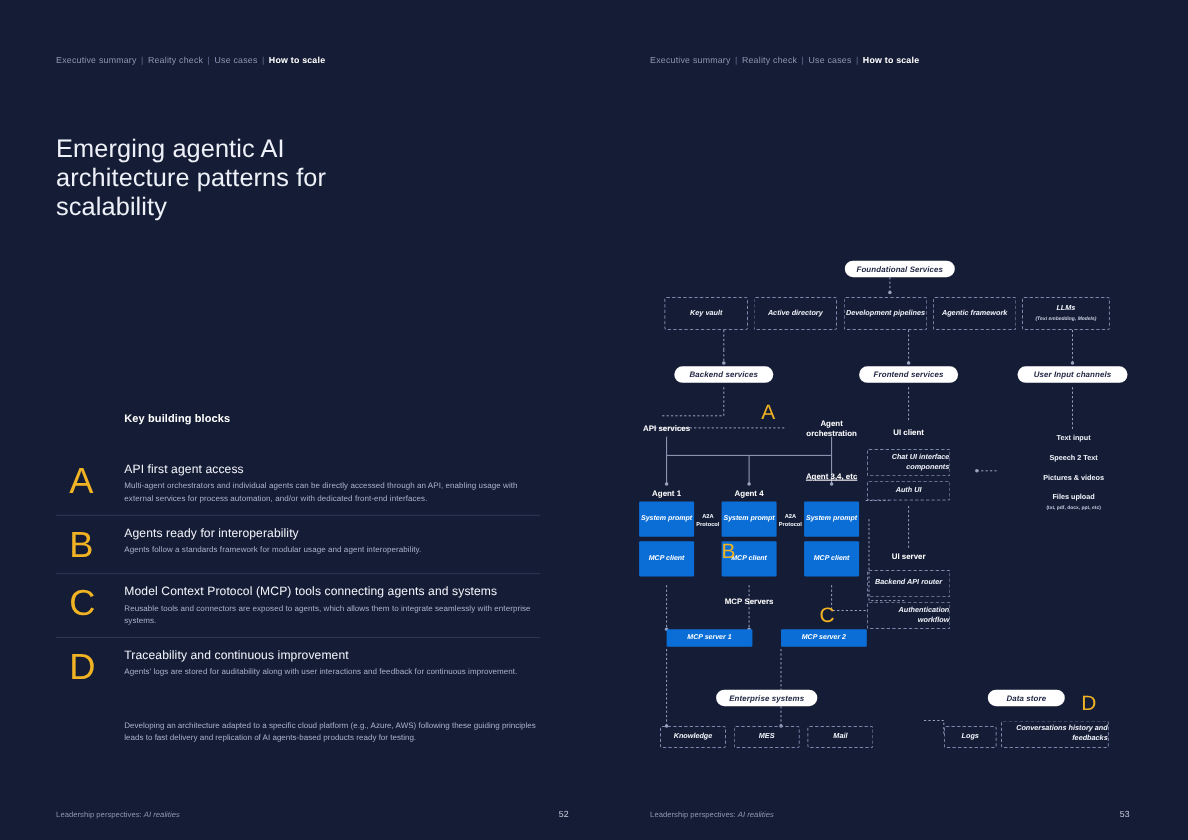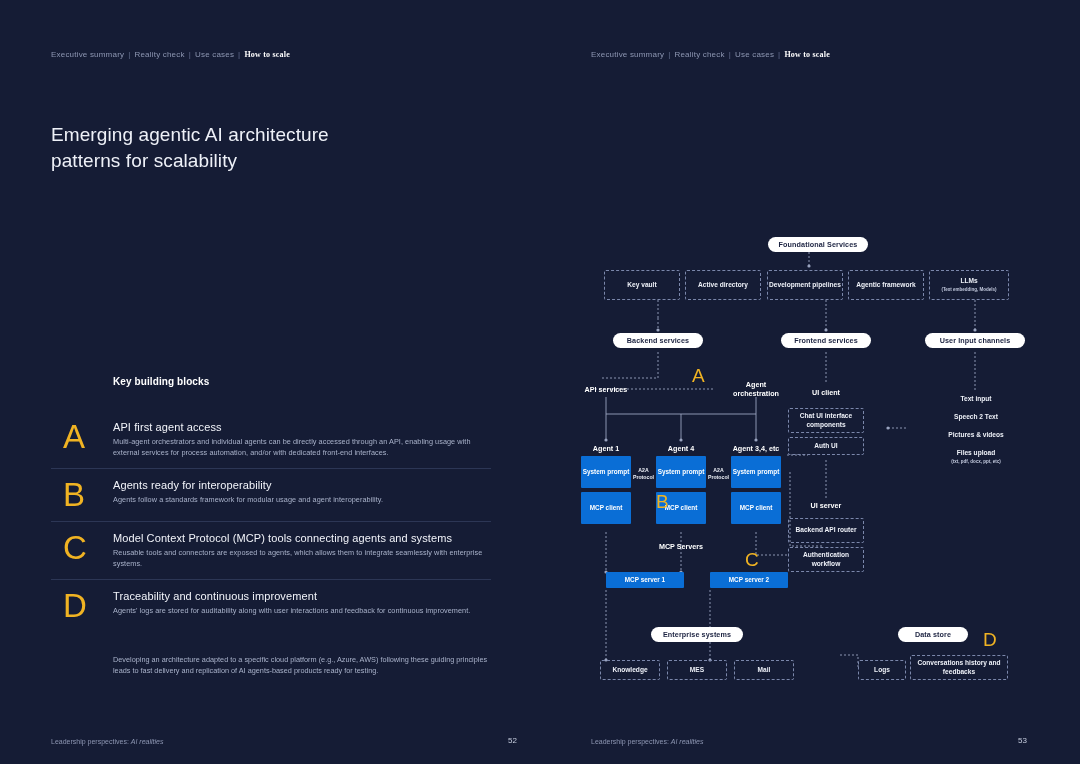--- a/index.html
+++ b/index.html
@@ -10,26 +10,26 @@
   }
   .page{position:absolute;top:0;height:764px;}
   .page-left{left:0;width:540px;}
   .page-right{left:540px;width:540px;}
 
   
   .crumbs{position:absolute;font-size:8px;color:#8d96b2;letter-spacing:.2px;white-space:nowrap;}
   .crumbs .sep{margin:0 4px;color:#5d6party;color:#59628080;}
   .crumbs .sep{color:#5b6party;}
   .crumbs span.sep{color:#646e8f;}
-  .crumbs .cur{color:#ffffff;font-weight:bold;font-family:Liberation Serif, serif;}
+  .crumbs .cur{color:#ffffff;font-weight:bold;}
 
   
   .title{
     position:absolute;left:51px;top:122px;width:330px;
-    font-size:19px;line-height:26px;color:#eef1f8;font-weight:400;
+    font-size:23px;line-height:26px;color:#eef1f8;font-weight:400;
     letter-spacing:.1px;
   }
   .kbb{
     position:absolute;left:113px;top:376px;
     font-size:10px;font-weight:bold;color:#ffffff;letter-spacing:.1px;
   }
   .blocks{position:absolute;left:51px;top:411px;width:440px;}
   .block{display:flex;padding:9px 0 10px 0;border-top:1px solid #2c3655;}
   .block:first-child{border-top:none;}
   .block .ltr{
@@ -45,21 +45,21 @@
   }
 
   
   .footer{position:absolute;bottom:19px;font-size:7px;color:#8d96b2;}
   .footer .it{font-style:italic;}
   .pagenum{position:absolute;bottom:19px;font-size:8px;color:#c6cdde;}
 
   
   .diagram{position:absolute;left:0;top:0;width:540px;height:764px;}
   .node{position:absolute;box-sizing:border-box;display:flex;flex-direction:column;
-        align-items:center;justify-content:center;text-align:center;}
+        align-items:center;justify-content:center;text-align:right;font-style:italic;}
   .dashed{border:1px dashed #7b87ab;border-radius:2px;}
   .pill{
     background:#ffffff;color:#1b2240;border-radius:9px;
     font-size:7.2px;font-weight:bold;letter-spacing:.1px;
     display:flex;align-items:center;justify-content:center;
   }
   .blue{background:#0a6ed6;color:#ffffff;border-radius:1px;}
   .lbl{position:absolute;font-size:7.2px;font-weight:bold;color:#ffffff;text-align:center;}
   .nd-t{font-size:6.6px;font-weight:bold;color:#eef1f8;line-height:8.4px;}
   .nd-s{font-size:4.5px;font-weight:bold;color:#c3cade;line-height:6px;margin-top:1px;}
@@ -209,21 +209,21 @@
     <div class="node pill" style="left:241px;top:333px;width:90px;height:15px;">Frontend services</div>
     <div class="node pill" style="left:385px;top:333px;width:100px;height:15px;">User Input channels</div>
 
     <div class="lbl" style="left:36px;top:385px;width:60px;">API services</div>
     <div class="lbl" style="left:186px;top:381px;width:60px;line-height:8.6px;">Agent orchestration</div>
 
     <div class="mark" style="left:152px;top:366px;">A</div>
 
     <div class="lbl" style="left:38px;top:444px;width:56px;">Agent 1</div>
     <div class="lbl" style="left:113px;top:444px;width:56px;">Agent 4</div>
-    <div class="lbl" style="left:184px;top:444px;width:64px;">Agent 3,4, etc</div>
+    <div class="lbl" style="left:184px;top:428px;width:64px;text-decoration:underline;">Agent 3,4, etc</div>
 
     <div class="node blue" style="left:41px;top:456px;width:50px;height:32px;">
       <div class="nd-t">System prompt</div>
     </div>
     <div class="node blue" style="left:41px;top:492px;width:50px;height:32px;">
       <div class="nd-t">MCP client</div>
     </div>
 
     <div class="node blue" style="left:116px;top:456px;width:50px;height:32px;">
       <div class="nd-t">System prompt</div>

